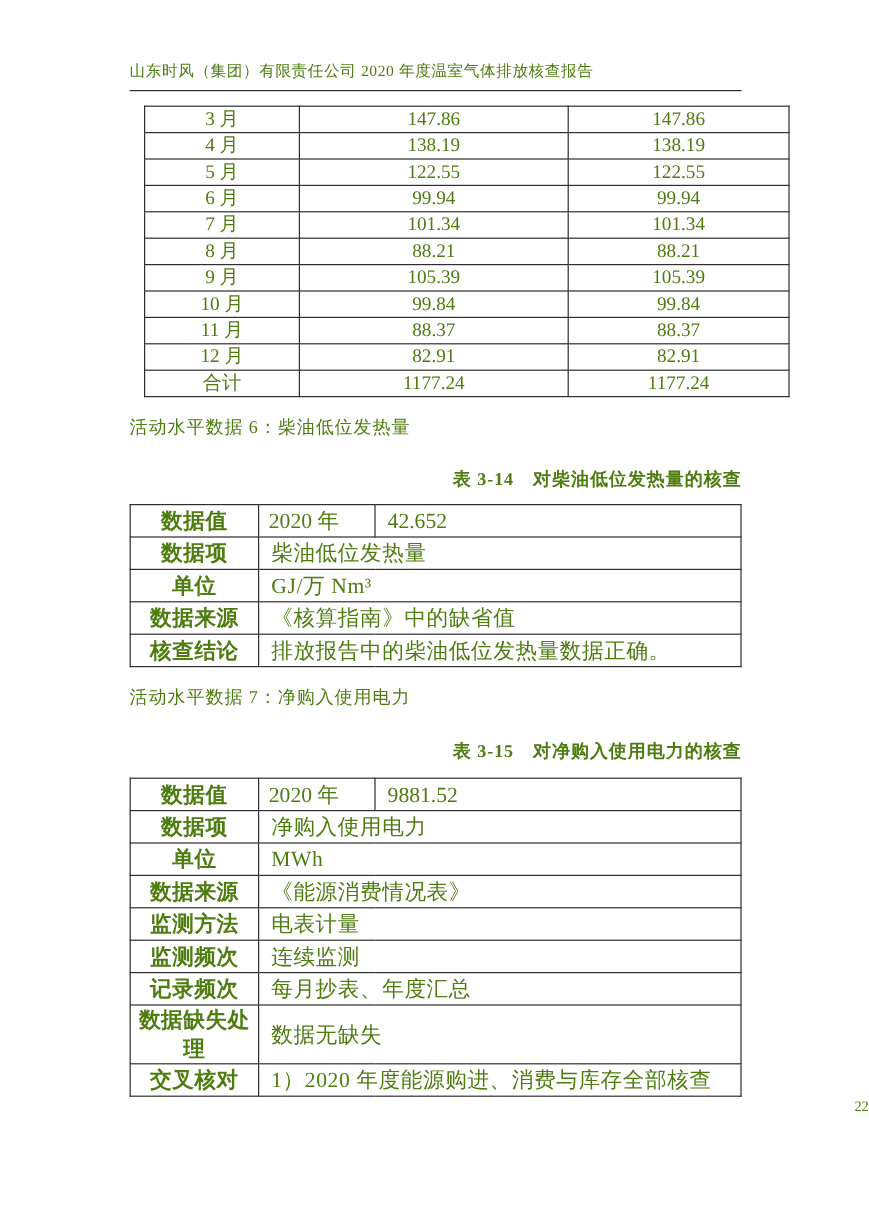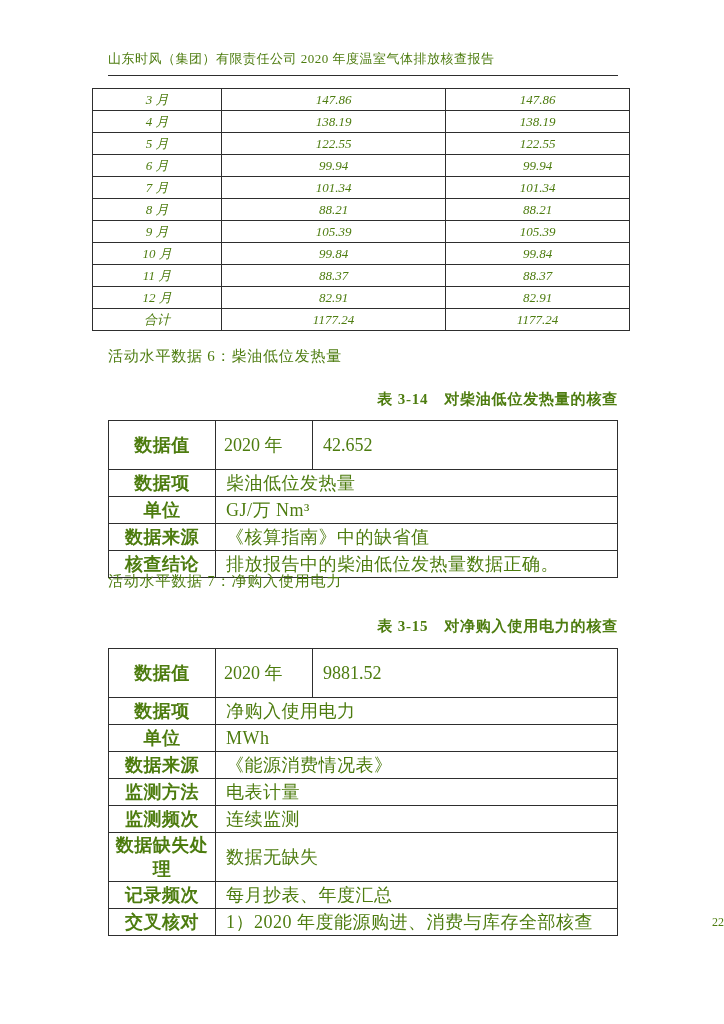--- a/index.html
+++ b/index.html
@@ -23,25 +23,24 @@
     border-bottom: 1px solid #2e2e2e;
     white-space: nowrap;
   }
   
   table { border-collapse: collapse; table-layout: fixed; }
   td { border: 1px solid #2e2e2e; overflow: hidden; }
 
   
   .monthly {
     position: absolute;
-    left: 92px;
+    left: 120px;
     top: 88px;
     width: 510px;
-    font-size: 13px;
-    font-style: italic;
+    font-size: 16px;
   }
   .monthly td { height: 21px; text-align: center; padding: 0 4px; }
   .monthly .c1 { width: 120px; }
   .monthly .c2 { width: 215px; }
   .monthly .c3 { width: 175px; }
 
   
   .section-heading {
     position: absolute;
     left: 108px;
@@ -76,21 +75,21 @@
   .kv-314 { top: 420px; }
   .kv-315 { top: 648px; }
   .kv td { height: 26px; }
   .kv .label {
     width: 102px;
     font-weight: bold;
     text-align: center;
     letter-spacing: 0.5px;
     padding: 0 2px;
   }
-  .kv .year { width: 80px; text-align: left; padding: 11px 8px; }
+  .kv .year { width: 80px; text-align: left; padding: 0 8px; }
   .kv .val  { text-align: left; padding: 0 10px; }
   .kv .content { text-align: left; padding: 0 10px; letter-spacing: 0.5px; }
 
   
   .page-number {
     position: absolute;
     top: 915px;
     left: 0;
     width: 724px;
     text-align: right;
@@ -219,28 +218,28 @@
       </tr>
       <tr>
         <td class="label">监测方法</td>
         <td class="content" colspan="2">电表计量</td>
       </tr>
       <tr>
         <td class="label">监测频次</td>
         <td class="content" colspan="2">连续监测</td>
       </tr>
       <tr>
+        <td class="label">记录频次</td>
+        <td class="content" colspan="2">每月抄表、年度汇总</td>
+      </tr>
+      <tr>
         <td class="label">数据缺失处理</td>
         <td class="content" colspan="2">数据无缺失</td>
       </tr>
       <tr>
-        <td class="label">记录频次</td>
-        <td class="content" colspan="2">每月抄表、年度汇总</td>
-      </tr>
-      <tr>
         <td class="label">交叉核对</td>
         <td class="content" colspan="2">1）2020 年度能源购进、消费与库存全部核查</td>
       </tr>
     </tbody>
   </table>
 
   <div class="page-number">22</div>
 
 </div>
 

